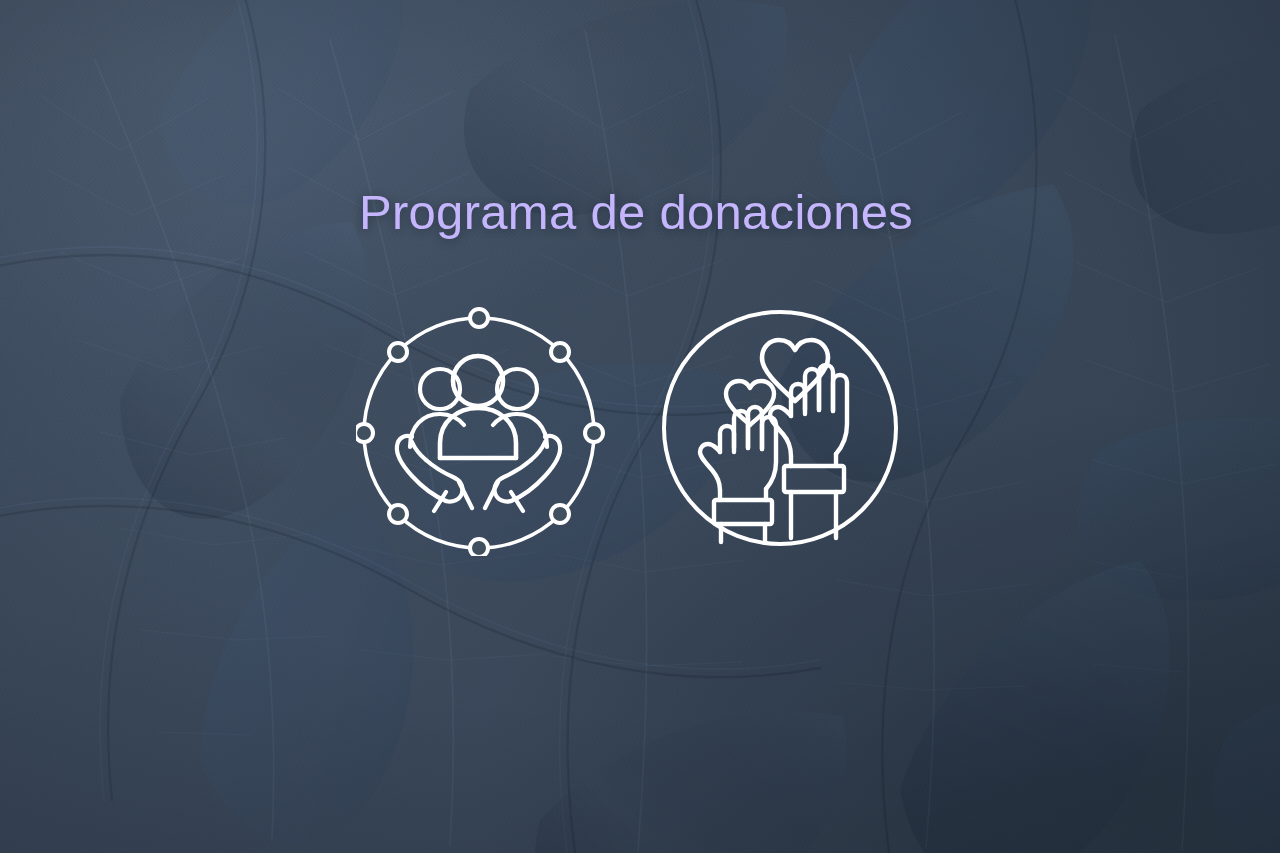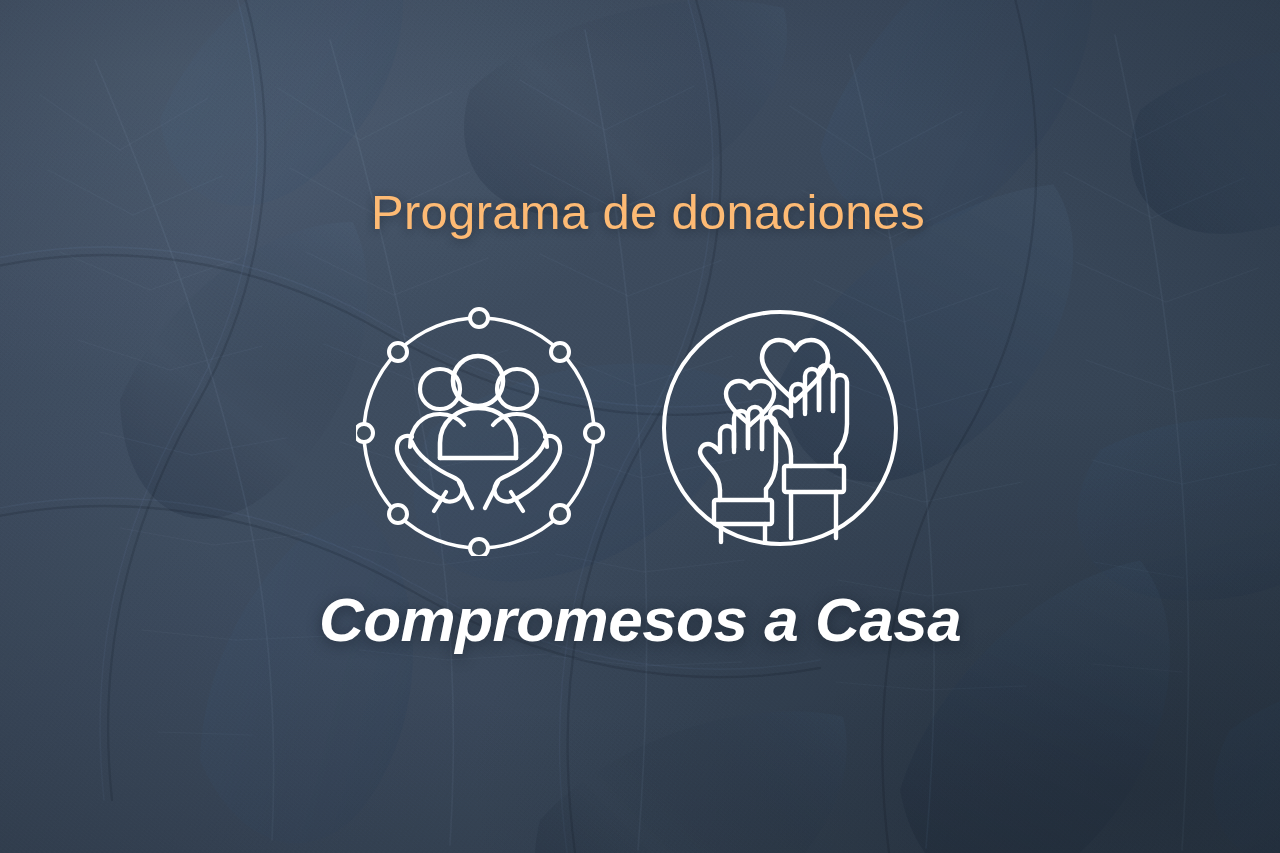--- a/index.html
+++ b/index.html
@@ -50,24 +50,24 @@
 
   
   #content {
     position: absolute;
     inset: 0;
   }
 
   #eyebrow {
     position: absolute;
     top: 186px;
-    left: 16px;
+    left: 4px;
     width: 1264px;
     text-align: center;
-    color: #fdba74;
+    color: #c4b5fd;
     font-size: 49px;
     font-weight: 400;
     letter-spacing: 0.3px;
     line-height: 1.1;
     text-shadow: 0 2px 10px rgba(18,26,35,0.45);
   }
 
   #icons {
     position: absolute;
     top: 306px;
@@ -286,16 +286,15 @@
             <path d="M60,184 L60,194 M106,183 L106,194"></path>
             <rect x="54" y="194" width="58" height="24" rx="2"></rect>
             <path d="M61,218 L61,236"></path>
             <path d="M105,218 L105,236"></path>
           </g>
         </g>
       </svg>
 
     </div>
 
-    <div id="headline">Compromesos a Casa</div>
 
   </div>
 </div>
 
 </body></html>

